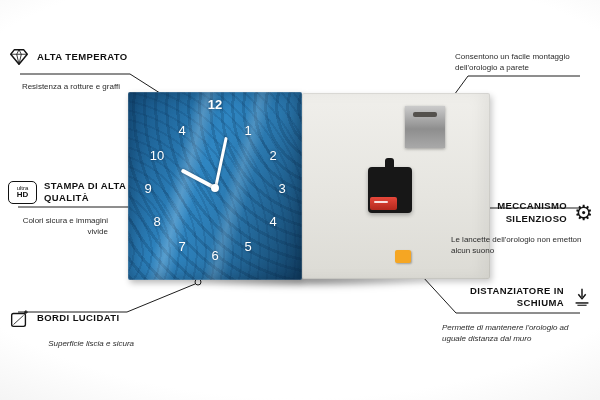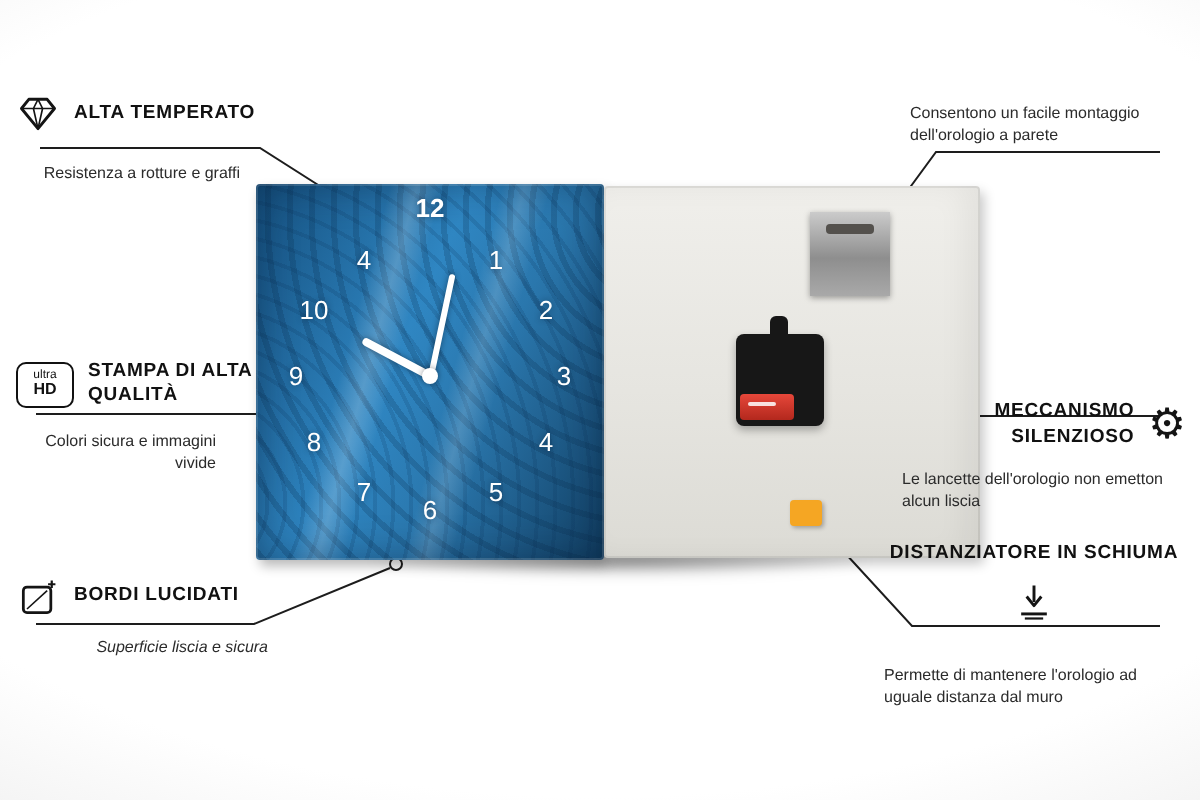--- a/index.html
+++ b/index.html
@@ -20,31 +20,31 @@
   .callout-right .title{text-align:right;}
   .callout-right .subtitle{text-align:left;}
 
   .c-tl{left:8px;top:42px;width:134px;}
   .c-tl .title-row{height:30px;}
   .c-tl .subtitle{margin-top:10px;width:112px;}
   .c-ml{left:8px;top:178px;width:134px;}
   .c-ml .title-row{height:28px;}
   .c-ml .subtitle{margin-top:10px;width:100px;}
   .c-bl{left:8px;top:286px;width:130px;}
-  .c-bl .title-row{height:25px;}
+  .c-bl .title-row{height:25px;margin-top:20px;}
   .c-bl .subtitle{margin-top:8px;width:126px;font-style:italic;}
   .c-tr{left:441px;top:44px;width:152px;}
   .c-tr .title-row{height:31px;}
   .c-tr .subtitle{margin:8px auto 0;width:124px;}
   .c-mr{left:441px;top:178px;width:152px;margin-top:20px;}
   .c-mr .title-row{height:29px;}
   .c-mr .subtitle{margin:8px auto 0;width:132px;}
   .c-br{left:441px;top:282px;width:152px;}
-  .c-br .title-row{height:30px;flex-direction:column;}
-  .c-br .subtitle{margin:21px auto 0;width:150px;}
+  .c-br .title-row{height:30px;}
+  .c-br .subtitle{margin:11px auto 0;width:150px;font-style:italic;}
 
   .icon-svg{width:22px;height:22px;flex:0 0 auto;}
   .gear-glyph{font-size:21px;line-height:1;color:#141414;flex:0 0 auto;}
   .uhd-box{width:27px;height:21px;border:1.5px solid #111;border-radius:5px;flex:0 0 auto;
     display:flex;flex-direction:column;align-items:center;justify-content:center;}
   .uhd-top{font-size:6px;line-height:1;color:#111;}
   .uhd-bottom{font-size:8px;font-weight:bold;line-height:1;color:#111;}
 
   
   .product{position:absolute;left:128px;top:92px;width:362px;height:188px;}
@@ -188,21 +188,21 @@
 
   <div class="callout callout-right c-tr">
     <div class="subtitle">Consentono un facile montaggio dell'orologio a parete</div>
   </div>
 
   <div class="callout callout-right c-mr">
     <div class="title-row">
       <div class="title">MECCANISMO SILENZIOSO</div>
       <span class="gear-glyph">⚙</span>
     </div>
-    <div class="subtitle">Le lancette dell'orologio non emetton alcun liscia</div>
+    <div class="subtitle">Le lancette dell'orologio non emetton alcun suono</div>
   </div>
 
   <div class="callout callout-right c-br">
     <div class="title-row">
       <div class="title">DISTANZIATORE IN SCHIUMA</div>
       <svg class="icon-svg" viewBox="0 0 24 24">
         <path d="M12 3v9" stroke="#141414" stroke-width="1.6" fill="none"></path>
         <path d="M8 9l4 5 4-5" fill="none" stroke="#141414" stroke-width="1.6" stroke-linejoin="round"></path>
         <path d="M5 18.5h14" stroke="#141414" stroke-width="1.6"></path>
         <path d="M7 21h10" stroke="#141414" stroke-width="1.2"></path>

